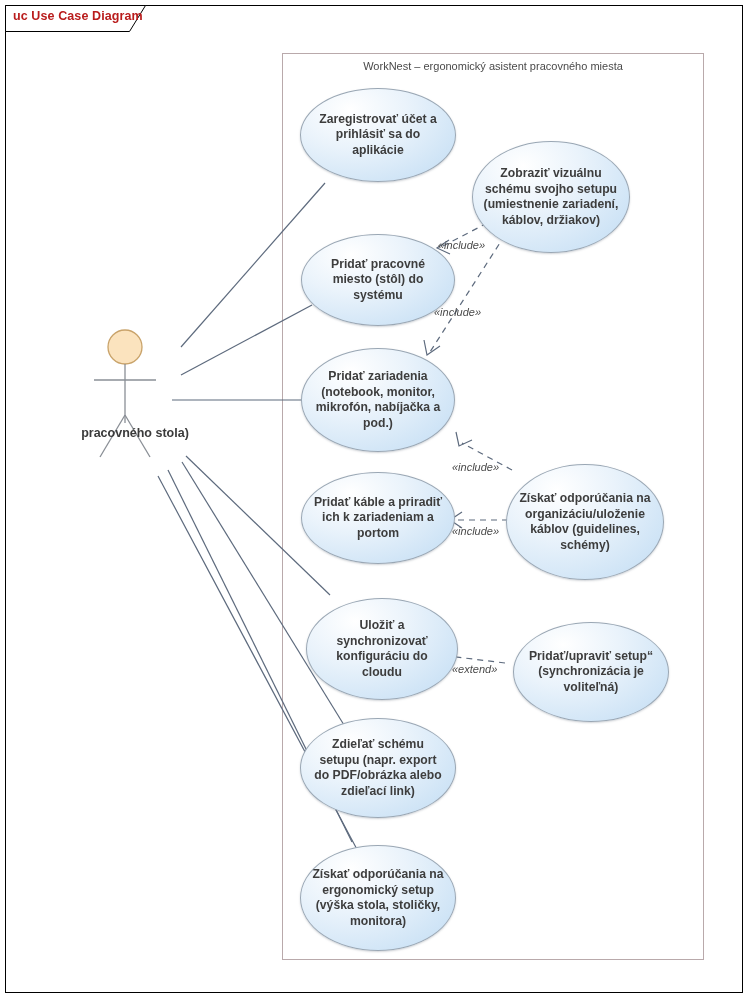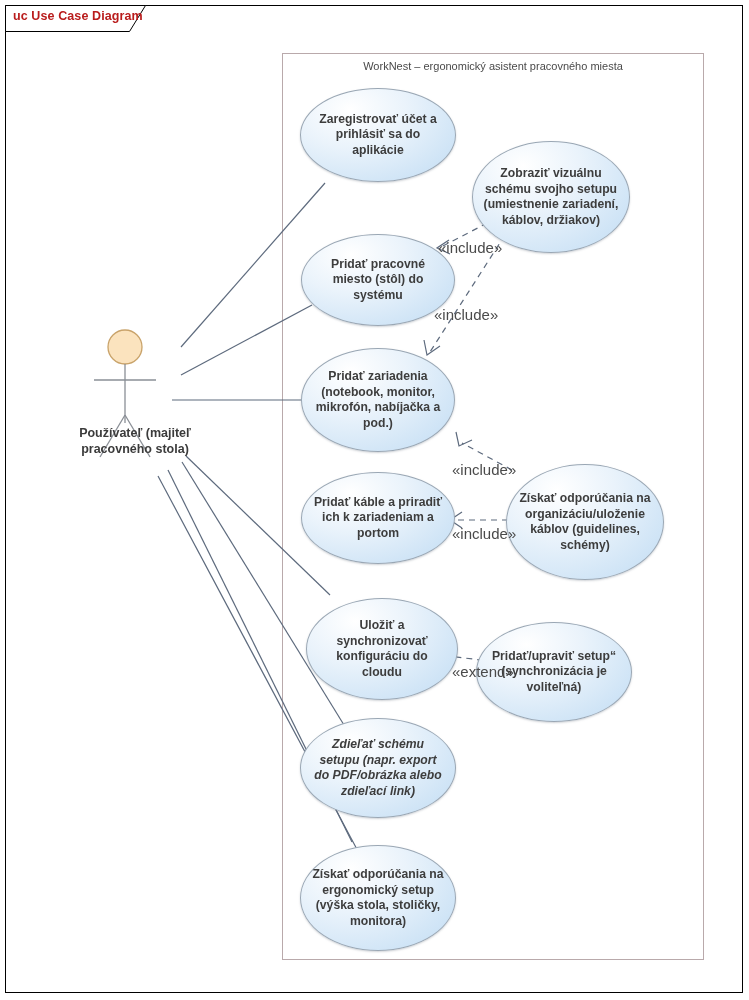--- a/index.html
+++ b/index.html
@@ -62,22 +62,22 @@
     box-sizing:border-box;
   }
   .usecase span{
     display:block;
     font-size:12.2px;font-weight:bold;color:#3d3d3d;
     line-height:15.5px;padding:0 10px;
   }
 
   
   .stereotype{
-    position:absolute;font-size:15px;color:#4a4a4a;
-    white-space:nowrap;background:transparent;
+    position:absolute;font-size:11px;color:#4a4a4a;
+    white-space:nowrap;background:transparent;font-style:italic;
   }
 </style>
 </head>
 <body>
 
 <div id="diagram-root">
 
   <div class="frame-border"></div>
   <div class="frame-tab">
     <svg width="150" height="27" viewBox="0 0 150 27">
@@ -121,21 +121,20 @@
   <div class="actor">
     <svg width="120" height="150" viewBox="0 0 120 150">
       <circle cx="47" cy="22" r="17" fill="#fbe3be" stroke="#c9a36a" stroke-width="1.3"></circle>
       <line x1="47" y1="39" x2="47" y2="98" stroke="#8a8f96" stroke-width="1.3"></line>
       <line x1="16" y1="55" x2="78" y2="55" stroke="#8a8f96" stroke-width="1.3"></line>
       <line x1="47" y1="90" x2="22" y2="132" stroke="#8a8f96" stroke-width="1.3"></line>
       <line x1="47" y1="90" x2="72" y2="132" stroke="#8a8f96" stroke-width="1.3"></line>
     </svg>
   </div>
   <div class="actor-label">
-    <div>Používateľ (majiteľ</div>
     <div>pracovného stola)</div>
   </div>
 
   <div class="usecase" style="left:472px;top:141px;width:158px;height:112px;">
     <span>Zobraziť vizuálnu schému svojho setupu (umiestnenie zariadení, káblov, držiakov)</span>
   </div>
 
   <div class="usecase" style="left:300px;top:88px;width:156px;height:94px;">
     <span>Zaregistrovať účet a prihlásiť sa do aplikácie</span>
   </div>
@@ -153,25 +152,25 @@
   </div>
 
   <div class="usecase" style="left:506px;top:464px;width:158px;height:116px;">
     <span>Získať odporúčania na organizáciu/uloženie káblov (guidelines, schémy)</span>
   </div>
 
   <div class="usecase" style="left:306px;top:598px;width:152px;height:102px;">
     <span>Uložiť a synchronizovať konfiguráciu do cloudu</span>
   </div>
 
-  <div class="usecase" style="left:476px;top:622px;width:156px;height:100px;">
+  <div class="usecase" style="left:513px;top:622px;width:156px;height:100px;">
     <span>Pridať/upraviť setup“ (synchronizácia je voliteľná)</span>
   </div>
 
-  <div class="usecase" style="left:300px;top:718px;width:156px;height:100px;font-style:italic;">
+  <div class="usecase" style="left:300px;top:718px;width:156px;height:100px;">
     <span>Zdieľať schému setupu (napr. export do PDF/obrázka alebo zdieľací link)</span>
   </div>
 
   <div class="usecase" style="left:300px;top:845px;width:156px;height:106px;">
     <span>Získať odporúčania na ergonomický setup (výška stola, stoličky, monitora)</span>
   </div>
 
   <div class="stereotype" style="left:438px;top:239px;">«include»</div>
   <div class="stereotype" style="left:434px;top:306px;">«include»</div>
   <div class="stereotype" style="left:452px;top:461px;">«include»</div>

